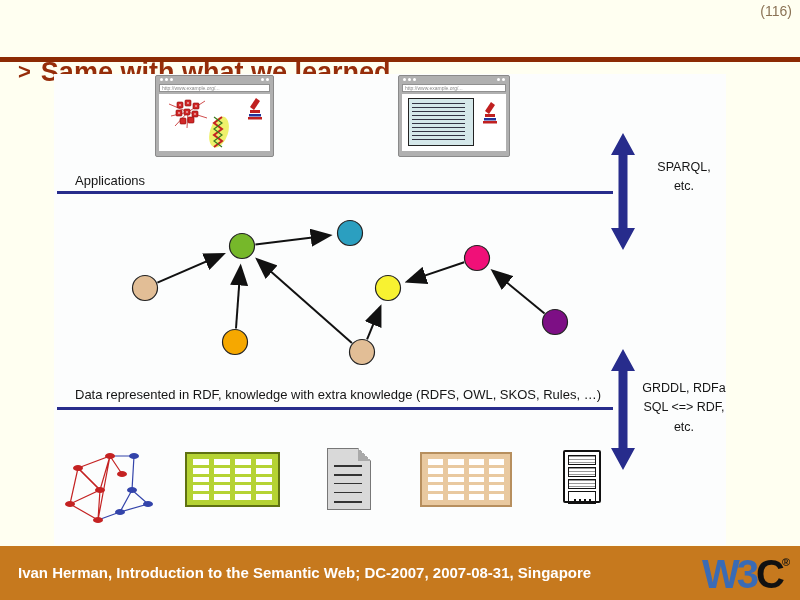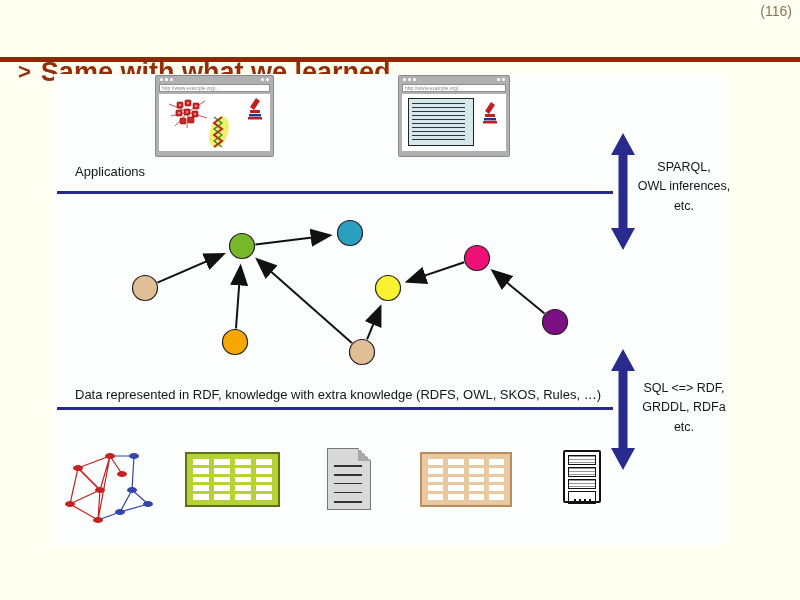--- a/index.html
+++ b/index.html
@@ -161,41 +161,40 @@
         <svg width="16" height="22" style="position:absolute;left:80px;top:8px" viewBox="0 0 16 22">
           <path fill="#C02020" d="M9 0 l4 3 -6 9 -4 -3 z"></path>
           <rect x="3" y="12" width="10" height="3" fill="#C02020"></rect>
           <rect x="2" y="16" width="12" height="2.5" fill="#223399"></rect>
           <rect x="1" y="19" width="14" height="2.5" fill="#C02020"></rect>
         </svg>
       </div>
       <div class="bfooter"></div>
     </div>
 
-    <div class="layer-label" style="left:21px;top:90px">Applications</div>
+    <div class="layer-label" style="left:21px;top:99px">Applications</div>
     <div class="layer-line" style="left:3px;top:117px;width:556px"></div>
 
     <div class="layer-label" style="left:21px;top:313px">Data represented in RDF, knowledge with extra knowledge (RDFS, OWL, SKOS, Rules, …)</div>
     <div class="layer-line" style="left:3px;top:333px;width:556px"></div>
 
     <svg class="varrow" style="left:555px;top:59px" width="28" height="117" viewBox="0 0 28 117">
       <polygon fill="#272C8C" points="14,0 26,22 18.5,22 18.5,95 26,95 14,117 2,95 9.5,95 9.5,22 2,22"></polygon>
     </svg>
     <div class="arrow-label" style="left:572px;top:84px">
       <div>SPARQL,</div>
-      <div>OWL inferences,</div>
       <div>etc.</div>
     </div>
 
     <svg class="varrow" style="left:555px;top:275px" width="28" height="121" viewBox="0 0 28 121">
       <polygon fill="#272C8C" points="14,0 26,22 18.5,22 18.5,99 26,99 14,121 2,99 9.5,99 9.5,22 2,22"></polygon>
     </svg>
     <div class="arrow-label" style="left:572px;top:305px">
+      <div>GRDDL, RDFa</div>
       <div>SQL &lt;=&gt; RDF,</div>
-      <div>GRDDL, RDFa</div>
       <div>etc.</div>
     </div>
 
     <svg class="icon-abs" style="left:4px;top:372px" width="95" height="78" viewBox="0 0 95 78">
       <g stroke="#C42222" stroke-width="1.2" fill="none">
         <path d="M20 22 L52 10 L42 44 L20 22 L12 58 L42 44 L40 74 L52 10 L64 28"></path>
         <path d="M12 58 L40 74 M20 22 L42 44"></path>
       </g>
       <g stroke="#3344AA" stroke-width="1.2" fill="none">
         <path d="M76 10 L74 44 L90 58 L62 66 L74 44 M76 10 L52 10 M62 66 L40 74"></path>
@@ -296,14 +295,18 @@
       <circle cx="145" cy="288" r="12.5" fill="#E2BE96" stroke="#222" stroke-width="1.2"></circle>
       <circle cx="242" cy="246" r="12.5" fill="#76B82A" stroke="#222" stroke-width="1.2"></circle>
       <circle cx="350" cy="233" r="12.5" fill="#2B9FC0" stroke="#222" stroke-width="1.2"></circle>
       <circle cx="235" cy="342" r="12.5" fill="#F6A800" stroke="#222" stroke-width="1.2"></circle>
       <circle cx="388" cy="288" r="12.5" fill="#F8F231" stroke="#222" stroke-width="1.2"></circle>
       <circle cx="362" cy="352" r="12.5" fill="#E2BE96" stroke="#222" stroke-width="1.2"></circle>
       <circle cx="477" cy="258" r="12.5" fill="#F01078" stroke="#222" stroke-width="1.2"></circle>
       <circle cx="555" cy="322" r="12.5" fill="#7D0F85" stroke="#222" stroke-width="1.2"></circle>
     </svg>
 
+  <div class="footer">
+    <div class="footer-text">Ivan Herman, Introduction to the Semantic Web; DC-2007, 2007-08-31, Singapore</div>
+    <div class="w3c-logo"><span class="w3c-w3">W3</span><span class="w3c-c">C</span><span class="w3c-reg">®</span></div>
+  </div>
 
 </div>
 
 </body></html>

